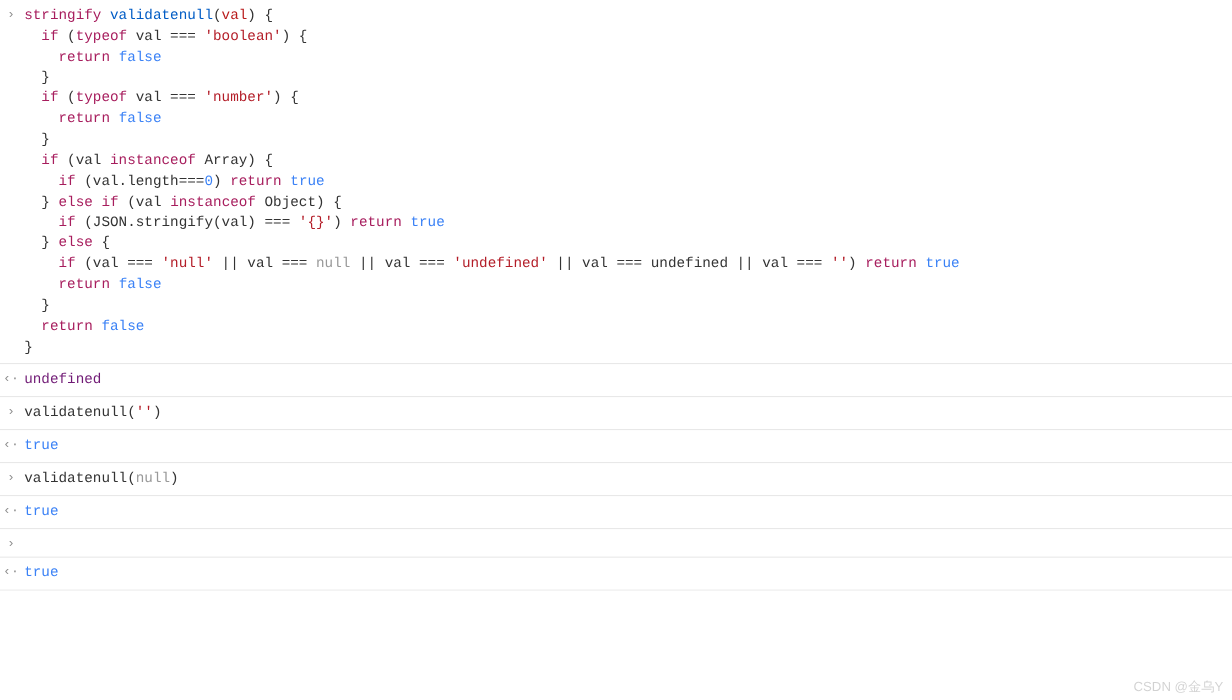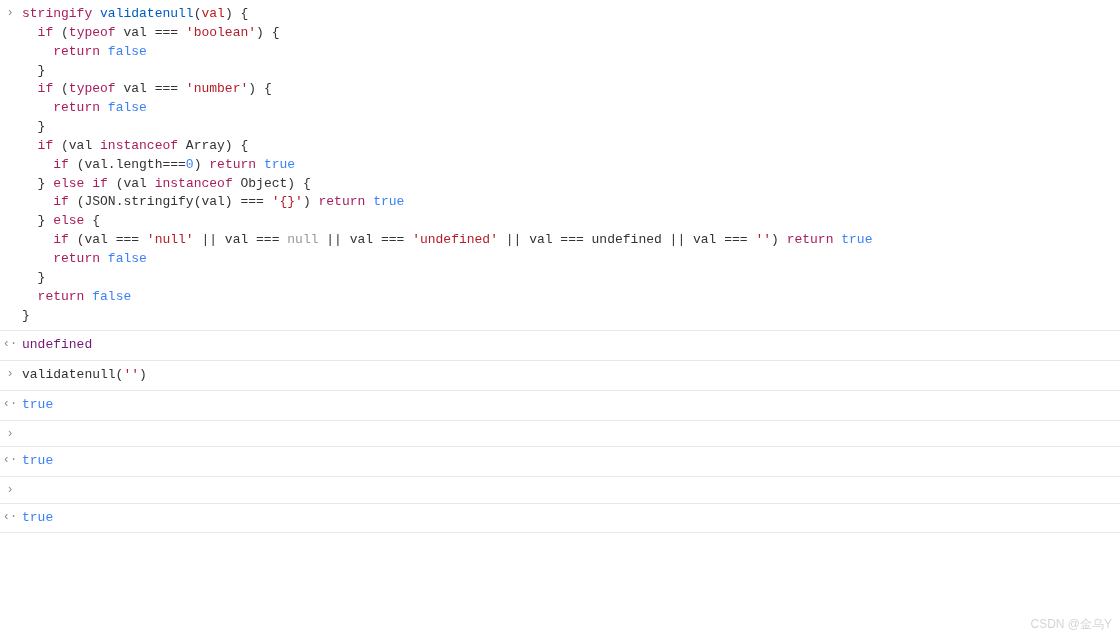--- a/index.html
+++ b/index.html
@@ -81,20 +81,21 @@
     <div class="entry">
       <div class="gutter">›</div>
       <div class="content"><span>validatenull(</span><span class="tok-str">''</span><span>)</span></div>
     </div>
     <div class="entry">
       <div class="gutter result">‹·</div>
       <div class="content"><span class="tok-bool">true</span></div>
     </div>
     <div class="entry">
       <div class="gutter">›</div>
+      <div class="content"><span>validatenull(</span><span class="tok-null">null</span><span>)</span></div>
     </div>
     <div class="entry">
       <div class="gutter result">‹·</div>
       <div class="content"><span class="tok-bool">true</span></div>
     </div>
     <div class="entry">
       <div class="gutter">›</div>
     </div>
     <div class="entry">
       <div class="gutter result">‹·</div>

